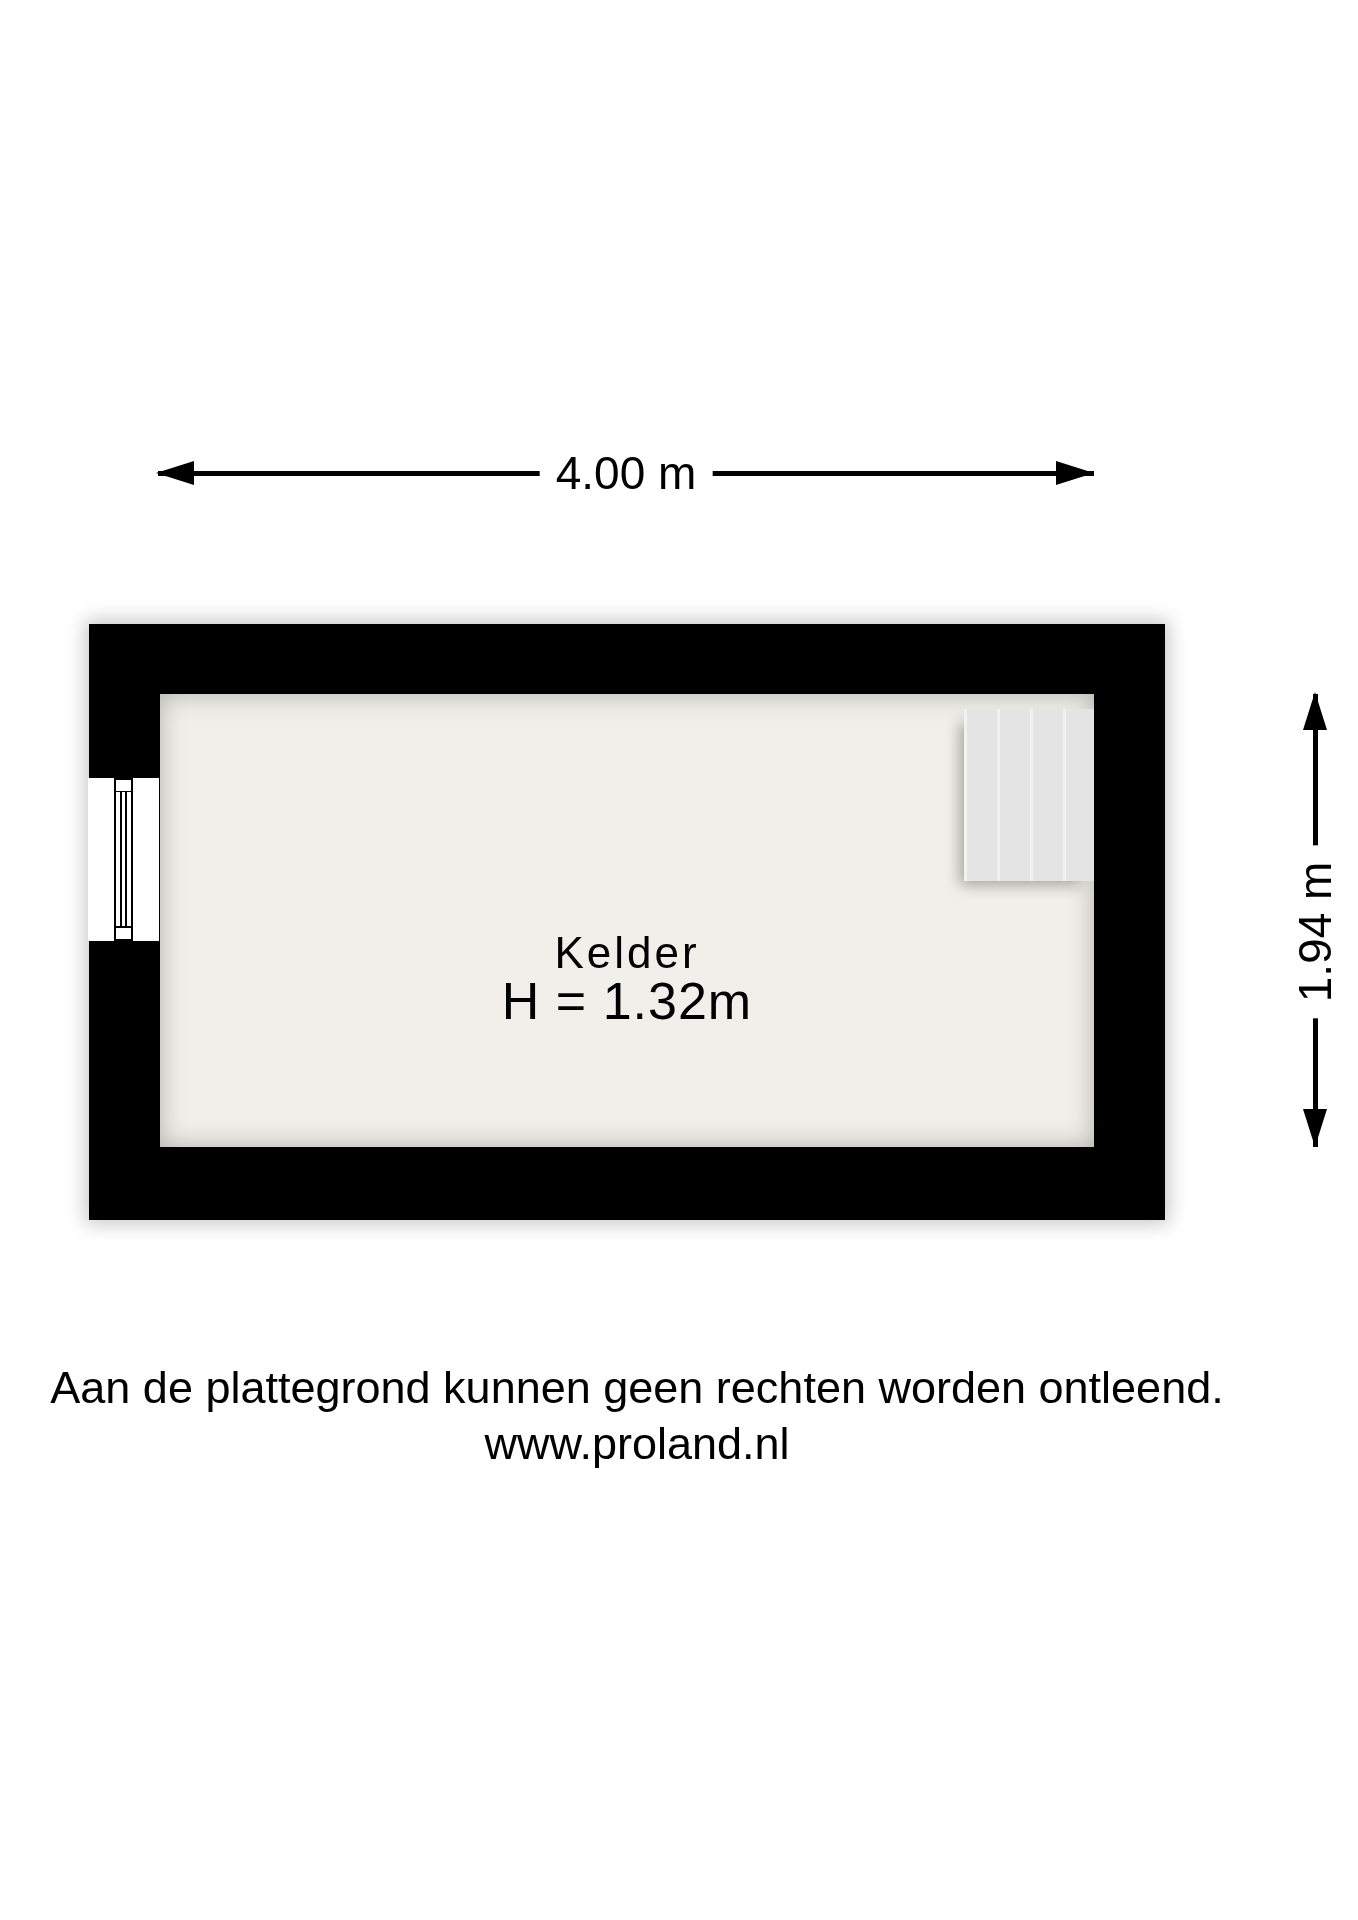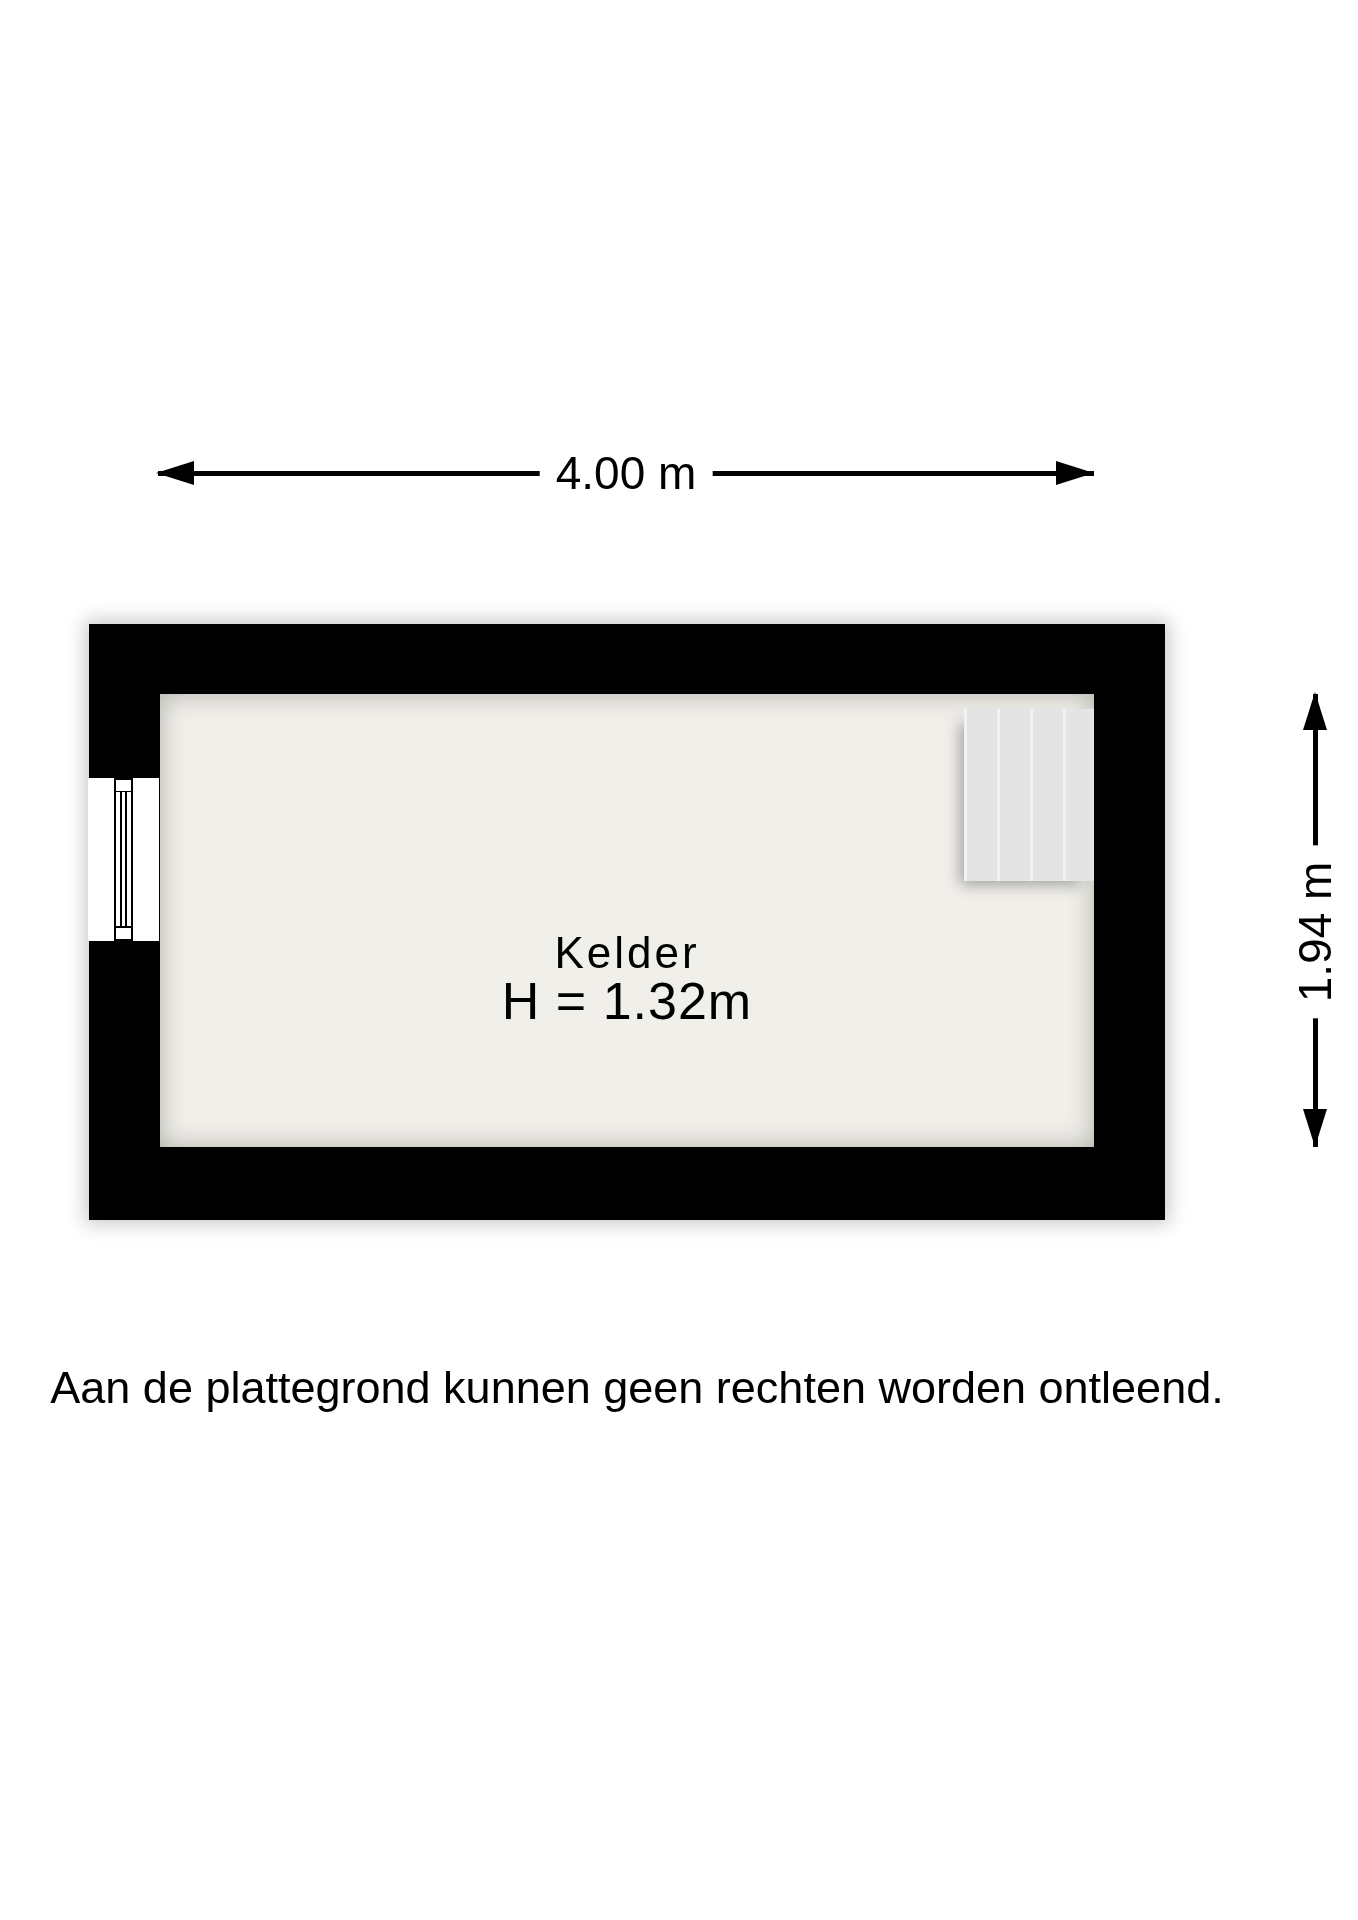--- a/index.html
+++ b/index.html
@@ -87,15 +87,16 @@
 
   <div class="dim-right">
     <div class="vline"></div>
     <div class="ah ah-up"></div>
     <div class="ah ah-down"></div>
     <div class="dim-label dim-label-right">1.94 m</div>
   </div>
 
   <div class="disclaimer">
     <div>Aan de plattegrond kunnen geen rechten worden ontleend.</div>
+    <div>www.proland.nl</div>
   </div>
 
 </div>
 
 </body></html>

